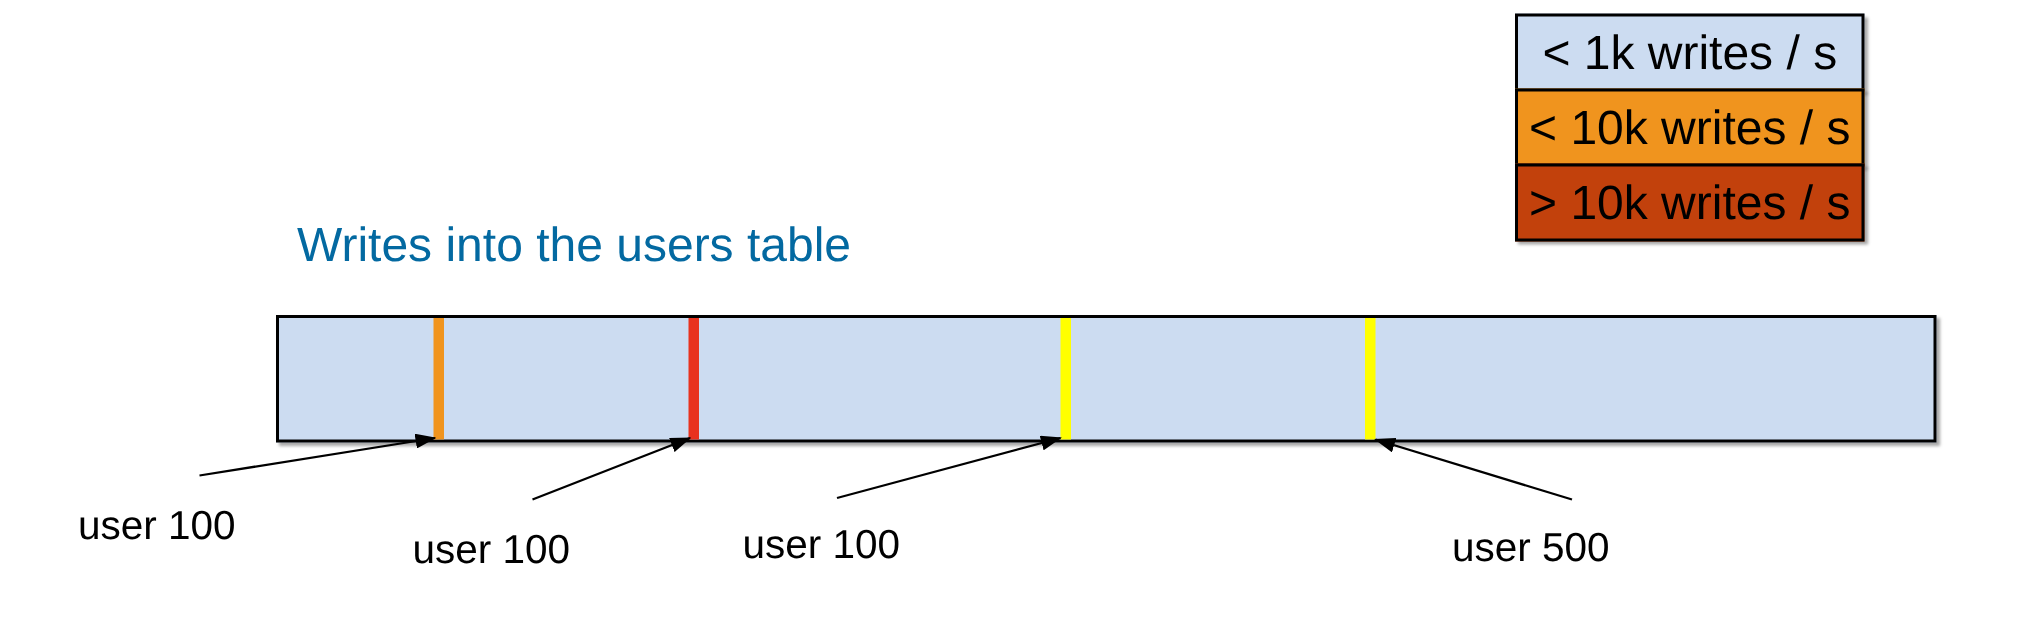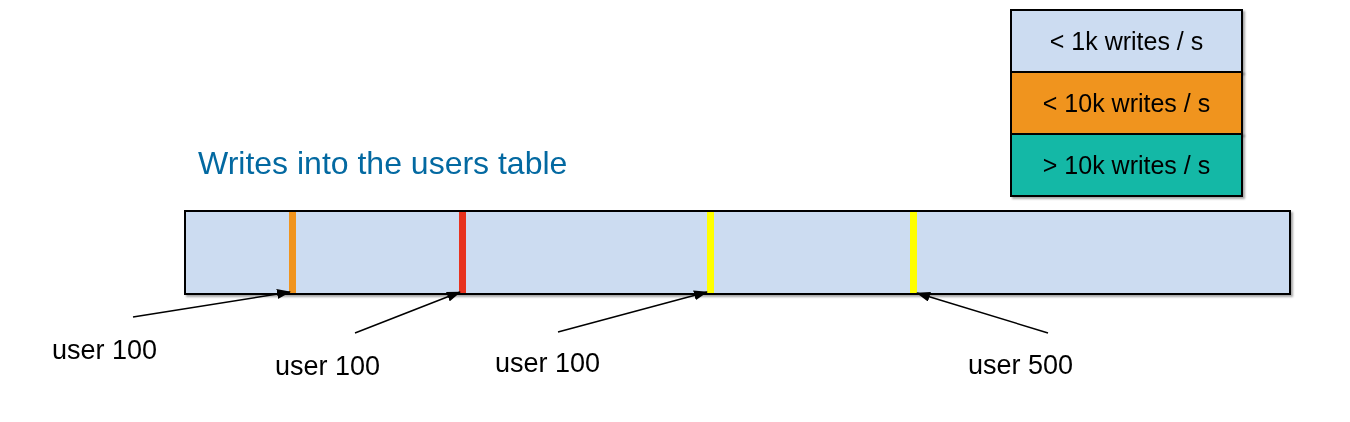--- a/index.html
+++ b/index.html
@@ -22,26 +22,26 @@
     color: #0369a1;
     white-space: nowrap;
   }
   .legend {
     position: absolute;
     display: flex;
     flex-direction: column;
   }
   .legend-row {
     box-sizing: border-box;
-    height: 64px;
+    height: 52px;
     border: 2px solid #000000;
     display: flex;
     align-items: center;
     justify-content: center;
-    font-size: 25px;
+    font-size: 32px;
     color: #000000;
     white-space: nowrap;
     box-shadow: 2px 2px 2px rgba(0,0,0,0.35);
   }
   .legend-row + .legend-row { margin-top: -2px; }
   .bar {
     position: absolute;
     box-sizing: content-box;
     border: 2px solid #000000;
     box-shadow: 2px 2px 2px rgba(0,0,0,0.35);
@@ -67,21 +67,21 @@
 </head>
 <body>
 
 <div id="canvas">
 
   <div class="title" style="left: 198px; top: 149px;">Writes into the users table</div>
 
   <div class="legend" style="left: 1010px; top: 9px; width: 233px;">
     <div class="legend-row" style="background-color: rgb(204, 220, 241);">&lt; 1k writes / s</div>
     <div class="legend-row" style="background-color: rgb(240, 148, 30);">&lt; 10k writes / s</div>
-    <div class="legend-row" style="background-color: #14b8a6;">&gt; 10k writes / s</div>
+    <div class="legend-row" style="background-color: #c2410c;">&gt; 10k writes / s</div>
   </div>
 
   <div class="bar" style="background-color: rgb(204, 220, 241); left: 184px; top: 210px; width: 1103px; height: 81px;">
     <div class="tick" style="background-color: rgb(240, 148, 30); left: 103px; width: 7px;"></div>
     <div class="tick" style="background-color: rgb(232, 50, 30); left: 273px; width: 7px;"></div>
     <div class="tick" style="background-color: rgb(255, 255, 0); left: 521px; width: 7px;"></div>
     <div class="tick" style="background-color: rgb(255, 255, 0); left: 724px; width: 7px;"></div>
   </div>
 
   <div class="user-label" style="left: 52px; top: 336px;">user 100</div>

